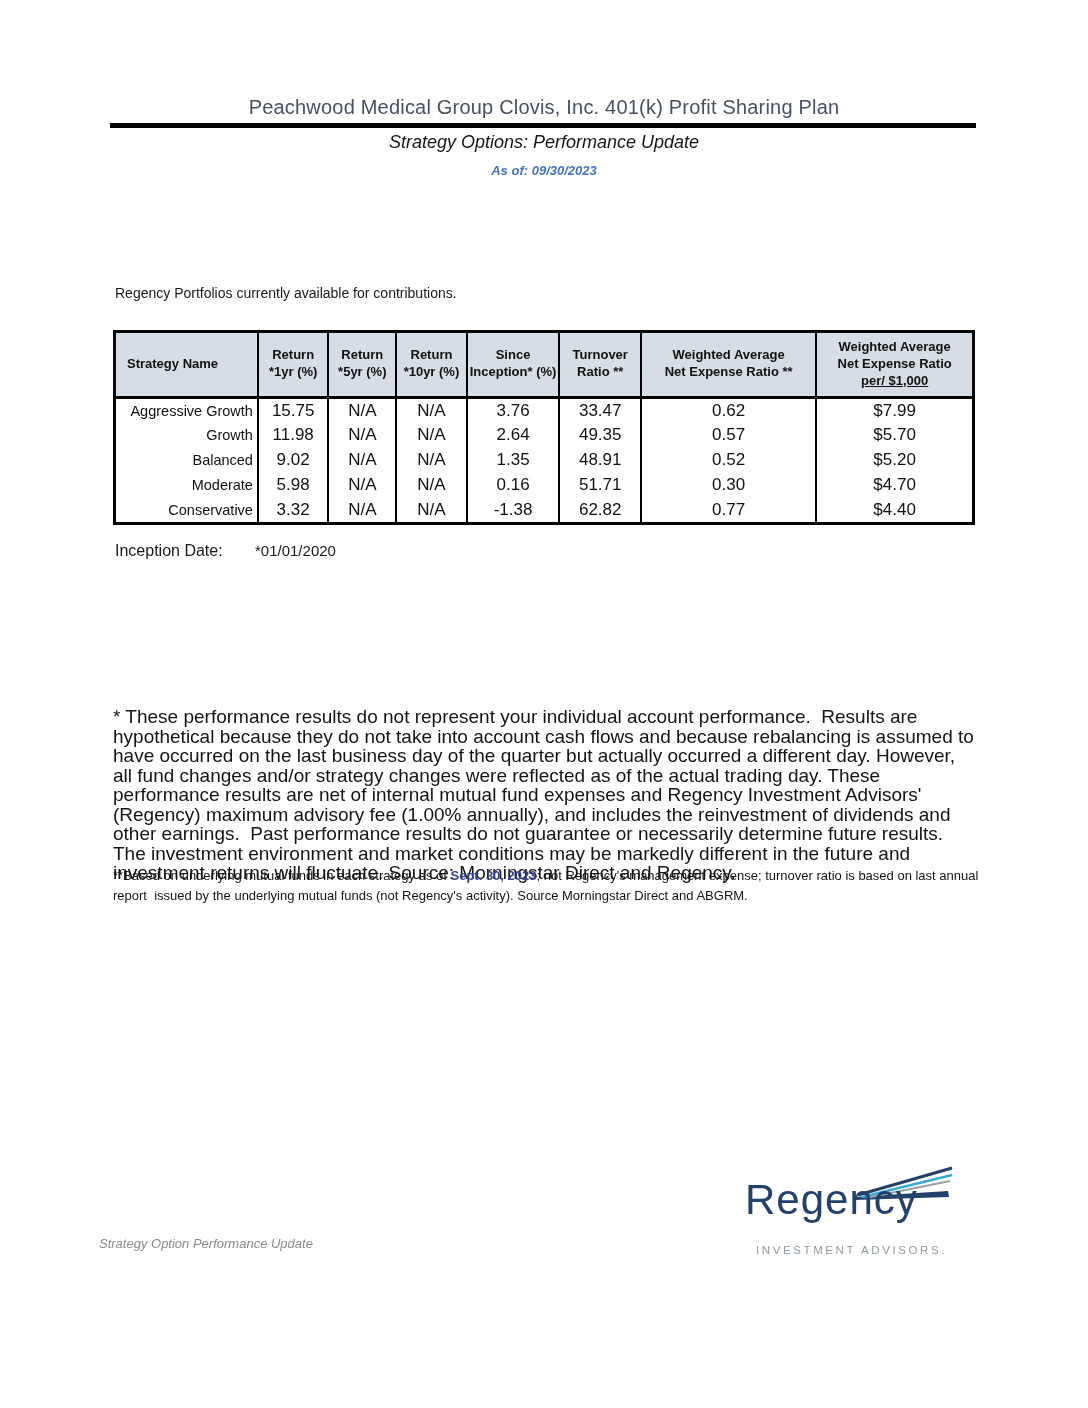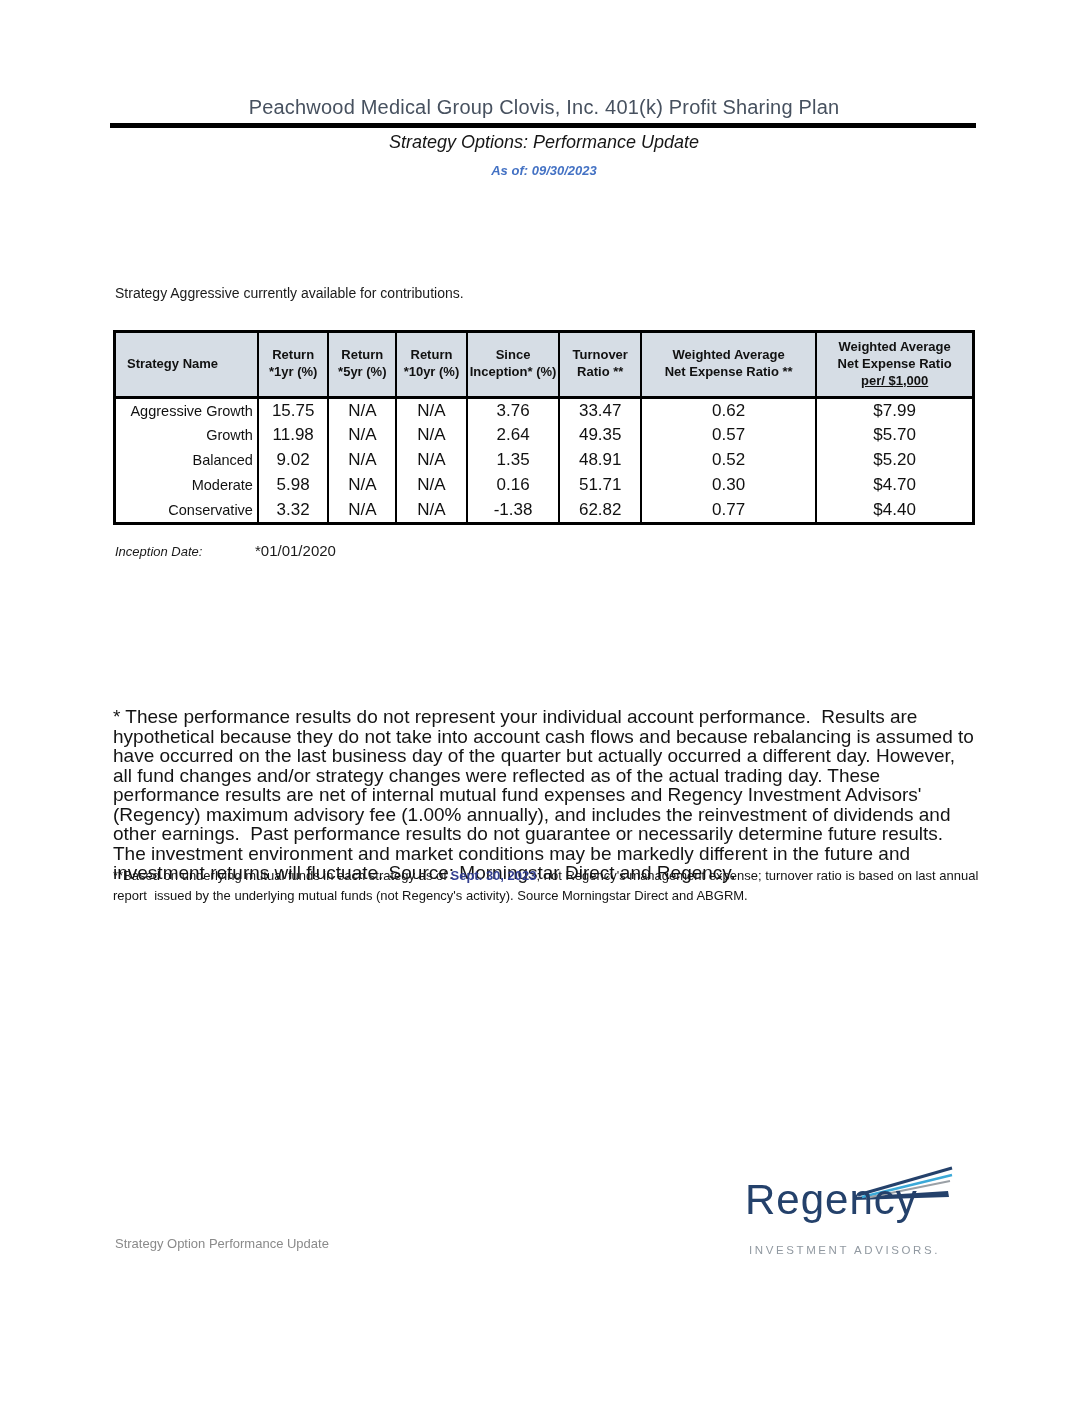--- a/index.html
+++ b/index.html
@@ -78,78 +78,79 @@
     border-left: 2px solid #000;
     border-right: 2px solid #000;
     font-size: 17px;
     text-align: center;
     padding: 2px 4px;
     height: 25px;
     color: #111;
   }
   .perf-table td.name-cell { text-align: right; padding-left: 5px; font-size: 14.5px; }
   .inception-row { position: absolute; top: 542px; left: 115px; }
-  .inception-label { font-size: 13px; color: #1a1a1a; display: inline-block; width: 140px; font-style: italic; }
+  .inception-label { font-size: 16px; color: #1a1a1a; display: inline-block; width: 140px; }
   .inception-value { font-size: 15px; color: #1a1a1a; }
   .footnote-1 {
     position: absolute;
     top: 707px; left: 113px; width: 866px;
     font-size: 19px;
     line-height: 19.5px;
     color: #141414;
     white-space: pre-wrap;
   }
   .footnote-2 {
     position: absolute;
     top: 866px; left: 113px; width: 866px;
     font-size: 13px;
     line-height: 19.5px;
     color: #141414;
     white-space: pre-wrap;
   }
   .footnote-2 .bold-date { font-weight: bold; color: #333f91; }
   .footer-left {
     position: absolute;
-    top: 1236px; left: 115px;
+    top: 1236px; left: 99px;
+    font-style: italic;
     font-size: 13px;
     color: #8a8a8a;
   }
   .logo {
     position: absolute;
     top: 1160px; left: 740px;
     width: 230px; height: 100px;
   }
   .logo-swoosh { position: absolute; top: 5px; left: 112px; width: 102px; height: 38px; }
   .logo-word {
     position: absolute;
     top: 16px; left: 5px;
     font-size: 42px;
     font-weight: 400;
     color: #24416b;
     letter-spacing: 1px;
   }
   .logo-tagline {
     position: absolute;
-    top: 84px; left: 9px;
+    top: 84px; left: 16px;
     font-size: 11.5px;
     letter-spacing: 2.6px;
     color: #9199a1;
   }
 </style>
 </head>
 <body>
 
 <div class="page">
 
   <div class="doc-title">Peachwood Medical Group Clovis, Inc. 401(k) Profit Sharing Plan</div>
   <div class="title-rule"></div>
   <div class="doc-subtitle">Strategy Options: Performance Update</div>
   <div class="as-of">As of: 09/30/2023</div>
 
-  <div class="intro-line">Strategy Aggressive currently available for contributions.</div>
+  <div class="intro-line">Regency Portfolios currently available for contributions.</div>
 
   <table class="perf-table">
     <colgroup>
       <col style="width:16.7%">
         <col style="width:8.2%">
         <col style="width:7.9%">
         <col style="width:8.2%">
       <col style="width:10.8%">
         <col style="width:9.5%">
         <col style="width:20.4%">

